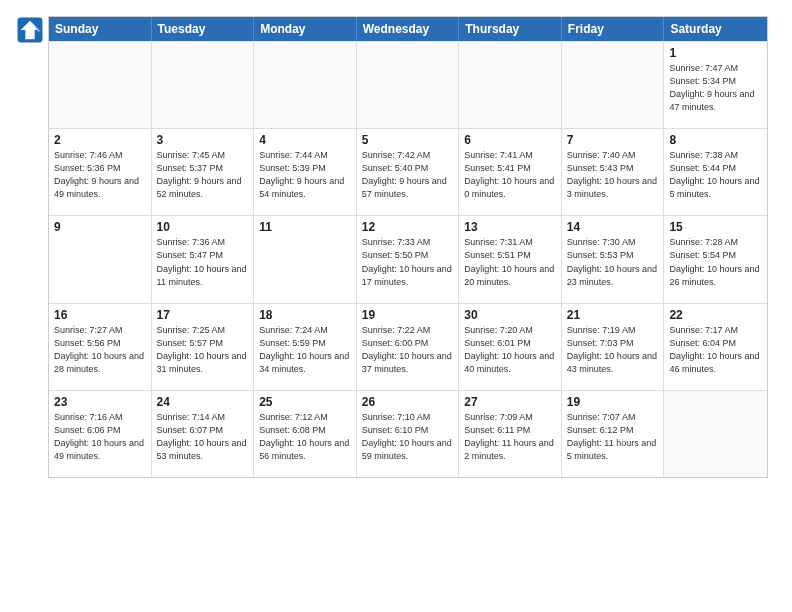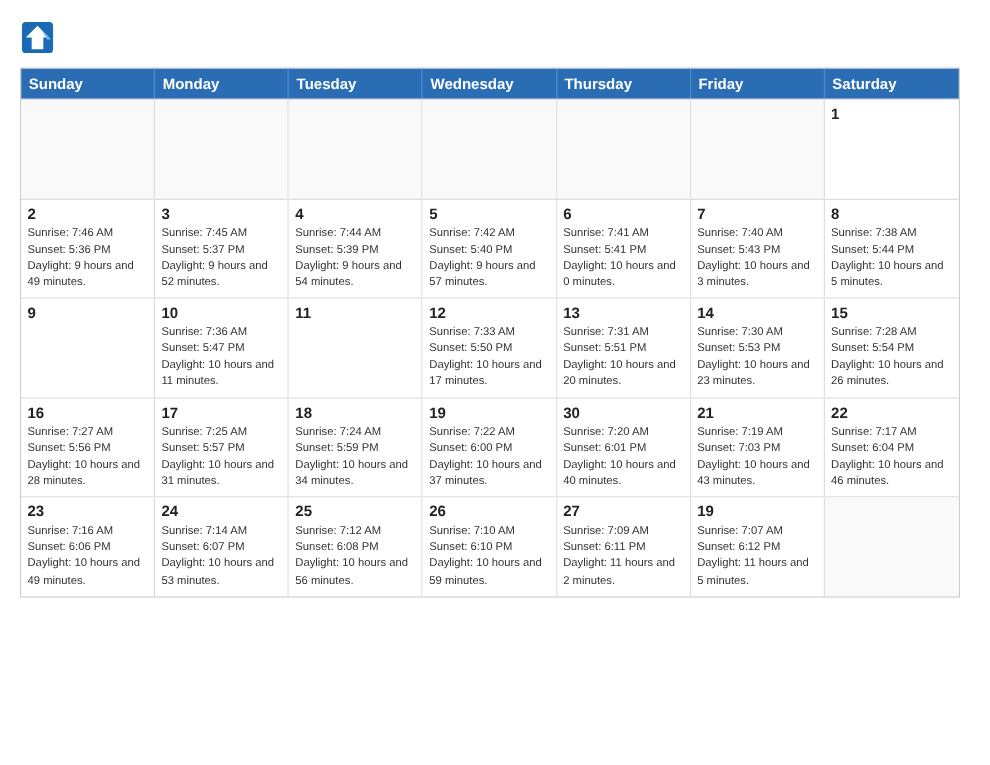--- a/index.html
+++ b/index.html
@@ -8,21 +8,20 @@
       height: 612px;
       font-family: Arial, sans-serif;
       background: #fff;
       overflow: hidden;
     }
     .page {
       width: 792px;
       height: 488px;
       padding: 16px 24px 10px 16px;
       display: flex;
-      flex-direction: column;
     }
     .header {
       display: flex;
       justify-content: space-between;
       align-items: flex-start;
       margin-bottom: 10px;
     }
     .logo {
       display: flex;
       align-items: center;
@@ -115,37 +114,40 @@
     </div>
     <div class="title-block">
       <div class="month-title"></div>
       <div class="location"></div>
     </div>
   </div>
 
   <div class="calendar">
     <div class="cal-header">
     <div class="cal-header-cell">Sunday</div>
+        <div class="cal-header-cell">Tuesday</div>
         <div class="cal-header-cell">Monday</div>
-        <div class="cal-header-cell">Tuesday</div>
         <div class="cal-header-cell">Wednesday</div>
         <div class="cal-header-cell">Thursday</div>
         <div class="cal-header-cell">Friday</div>
         <div class="cal-header-cell">Saturday</div>
       </div>
     <div class="cal-body">
     <div class="cal-row">
           <div class="cal-cell empty"></div>
           <div class="cal-cell empty"></div>
           <div class="cal-cell empty"></div>
           <div class="cal-cell empty"></div>
           <div class="cal-cell empty"></div>
           <div class="cal-cell empty"></div>
           <div class="cal-cell">
             <div class="day-num">1</div>
+            <div class="cell-info">Sunrise: 7:47 AM
+Sunset: 5:34 PM
+Daylight: 9 hours and 47 minutes.</div>
           </div>
         </div>
         <div class="cal-row">
           <div class="cal-cell">
             <div class="day-num">2</div>
             <div class="cell-info">Sunrise: 7:46 AM
 Sunset: 5:36 PM
 Daylight: 9 hours and 49 minutes.</div>
           </div>
           <div class="cal-cell">

